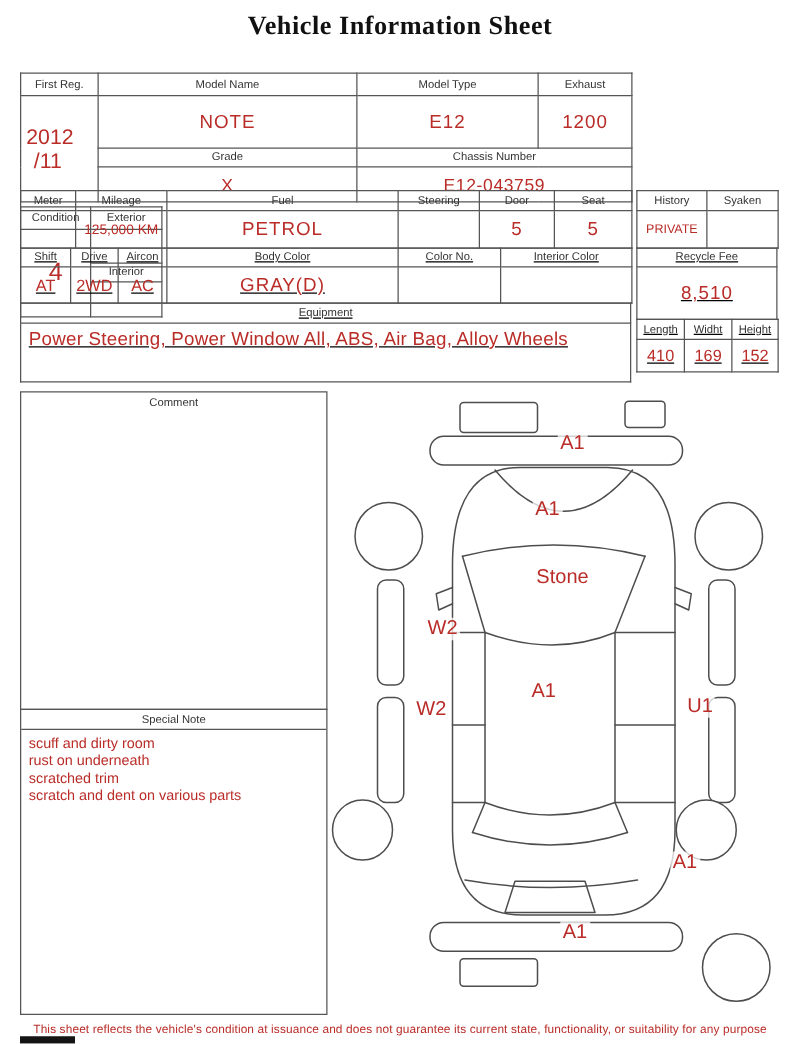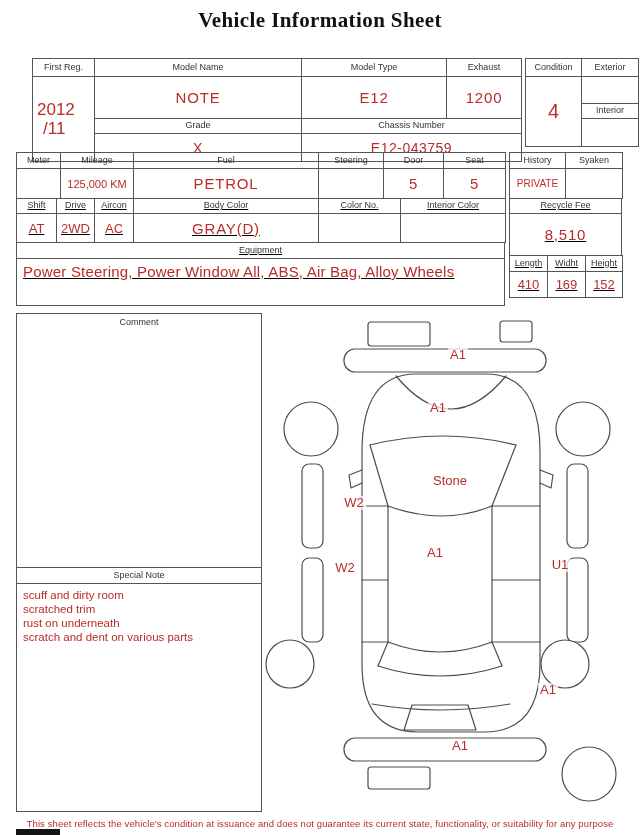--- a/index.html
+++ b/index.html
@@ -57,21 +57,21 @@
   .firstreg div:nth-child(2) { padding-left: 6px; }
   .equip {
     font-size: 15px;
     text-align: left;
     vertical-align: top;
     padding: 4px 6px;
     letter-spacing: 0.2px;
     white-space: normal !important;
   }
   .blk { position: absolute; display: flex; gap: 3px; align-items: flex-start; }
-  .blk-top { left: 32px; top: 58px; }
+  .blk-top { left: 16px; top: 58px; flex-direction: column; }
   .blk-mid { left: 16px; top: 152px; }
   .stack { display: flex; flex-direction: column; }
   .stack table + table { margin-top: -1px; text-decoration: underline; }
   .comment-box {
     position: absolute; left: 16px; top: 313px;
     width: 246px; height: 255px;
     border: 1px solid #555;
   }
   .box-label {
     font-size: 9px; color: #333;
@@ -97,21 +97,21 @@
   }
   .diagram {
     position: absolute; left: 264px; top: 312px;
     width: 360px; height: 500px;
   }
   .diagram svg { position: absolute; left: 0; top: 0; }
   .ann {
     position: absolute;
     transform: translate(-50%, -50%);
     color: #b92c28;
-    font-size: 13px;
+    font-size: 16px;
     background: rgba(255,255,255,0.75);
     padding: 0 2px;
     line-height: 1.1;
   }
   .footer {
     position: absolute; left: 0; top: 818px; width: 640px;
     text-align: center;
     color: #b92c28;
     font-size: 9.5px;
     letter-spacing: 0.1px;
@@ -315,22 +315,22 @@
 
   <div class="comment-box">
     <div class="box-label">Comment</div>
     <div class="note-lines"></div>
   </div>
 
   <div class="note-box">
     <div class="note-label">Special Note</div>
     <div class="note-lines">
       <div>scuff and dirty room</div>
+      <div>rust on underneath</div>
       <div>scratched trim</div>
-      <div>rust on underneath</div>
       <div>scratch and dent on various parts</div>
     </div>
   </div>
 
   <div class="diagram">
     <svg width="360" height="500" viewBox="0 0 360 500" fill="none" stroke="#4d4d4d" stroke-width="1.2" stroke-linejoin="round" stroke-linecap="round">
 
       <rect x="104" y="10" width="62" height="24" rx="3" fill="#fff"></rect>
       <rect x="236" y="9" width="32" height="21" rx="3" fill="#fff"></rect>
 
@@ -372,21 +372,21 @@
 
       <rect x="80" y="426" width="202" height="23" rx="11" fill="#fff"></rect>
 
       <rect x="104" y="455" width="62" height="22" rx="3" fill="#fff"></rect>
 
       <circle cx="325" cy="462" r="27" fill="#fff"></circle>
     </svg>
 
     <div class="ann" style="left:194px;top:43px">A1</div>
     <div class="ann" style="left:174px;top:96px">A1</div>
-    <div class="ann" style="left:186px;top:169px">Stone</div>
+    <div class="ann" style="left:186px;top:150px">Stone</div>
     <div class="ann" style="left:90px;top:191px">W2</div>
     <div class="ann" style="left:81px;top:256px">W2</div>
     <div class="ann" style="left:171px;top:241px">A1</div>
     <div class="ann" style="left:296px;top:253px">U1</div>
     <div class="ann" style="left:284px;top:378px">A1</div>
     <div class="ann" style="left:196px;top:434px">A1</div>
   </div>
 
   <div class="footer">This sheet reflects the vehicle's condition at issuance and does not guarantee its current state, functionality, or suitability for any purpose</div>
   <div class="corner-bar"></div>

